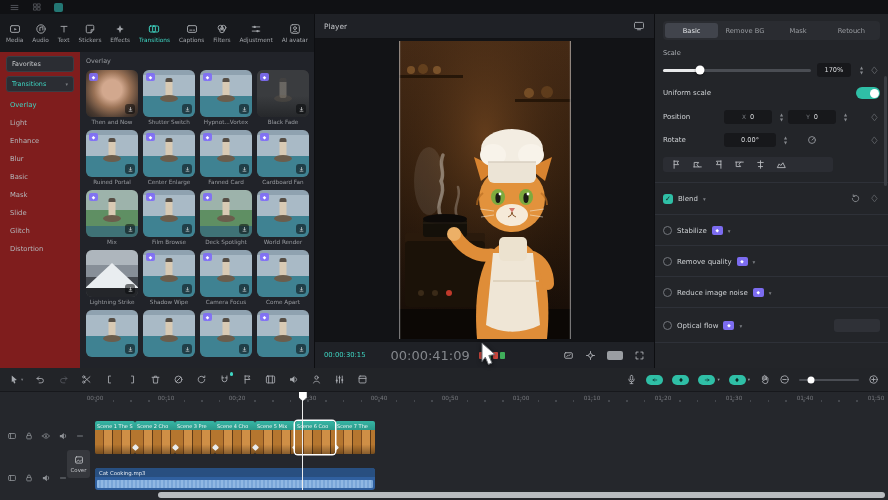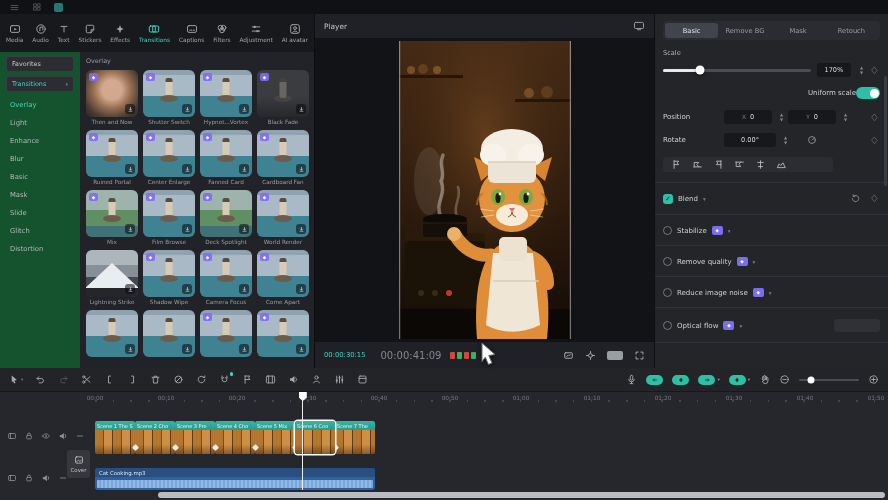--- a/index.html
+++ b/index.html
@@ -10,21 +10,21 @@
 
 #titlebar{position:absolute;top:0;left:0;right:0;height:14px;background:#101114;display:flex;align-items:center;gap:12px;padding:0 9px;color:#55585e}
 .tb-logo{width:9px;height:9px;border-radius:2px;background:#278a85;opacity:.85}
 
 #media-toolbar{position:absolute;top:14px;left:0;width:315px;height:38px;background:#17191d;display:flex;align-items:center;justify-content:space-between;padding:0 6px;border-right:1px solid #0d0e11}
 .mt-item{display:flex;flex-direction:column;align-items:center;gap:2px;color:#9ea1a6;cursor:pointer}
 .mt-label{font-size:5.8px;white-space:nowrap}
 .mt-item.active{color:#3fd6c3}
 
 #left-panel{position:absolute;top:52px;left:0;width:315px;height:316px;background:#212329;border-right:1px solid #0d0e11}
-#sidebar{position:absolute;top:0;left:0;width:80px;height:100%;background:#14532d}
+#sidebar{position:absolute;top:0;left:0;width:80px;height:100%;background:#7f1d1d}
 .side-box{margin:4px 6px 0;height:16px;background:#2b2d33;border:1px solid #3a3d44;border-radius:3px;display:flex;align-items:center;justify-content:space-between;padding:0 5px;font-size:6.4px;color:#c9cbce}
 .side-box.teal{color:#3fd6c3}
 .side-box .cr{color:#7a7d82;font-size:5px}
 #side-list{margin-top:4px}
 .side-item{height:18px;display:flex;align-items:center;padding-left:10px;font-size:6.8px;color:#b4b7bb}
 .side-item.active{color:#3fd6c3}
 #grid{position:absolute;top:0;left:80px;right:0;bottom:0;padding:4px 0 0 6px;overflow:hidden}
 #grid-header{font-size:6.4px;color:#989ba0;margin:1px 0 5px}
 #grid-items{display:flex;flex-wrap:wrap;column-gap:5px;row-gap:4px;width:230px}
 .g-item{width:52px}
@@ -43,21 +43,21 @@
 .pro-badge{position:absolute;top:3px;left:3px;width:9px;height:8px;border-radius:2px;background:rgba(126,108,247,.9);color:#fff;display:flex;align-items:center;justify-content:center;font-size:4.5px;z-index:2}
 .dl-badge{position:absolute;right:3px;bottom:3px;width:10px;height:10px;border-radius:3px;background:rgba(8,9,11,.55);color:#eceded;display:flex;align-items:center;justify-content:center;z-index:2}
 .g-label{margin-top:2px;font-size:5.7px;color:#989ba0;white-space:nowrap;overflow:hidden;text-overflow:ellipsis;text-align:center;height:7px}
 
 #player{position:absolute;top:14px;left:315px;width:340px;height:354px;background:#17181c;border-right:1px solid #0d0e11}
 #player-header{height:25px;display:flex;align-items:center;justify-content:space-between;padding:0 9px;font-size:7.4px;color:#c3c5c9;background:#1f2126;border-bottom:1px solid #111215}
 #stage{position:absolute;top:25px;left:0;right:0;bottom:27px;background:#121316;display:flex;align-items:center;justify-content:center}
 #video{width:172px;height:298px;position:relative}
 #player-bar{position:absolute;bottom:0;left:0;right:0;height:27px;display:flex;align-items:center;padding:0 9px;background:#1f2126;border-top:1px solid #111215}
 .tc-cur{color:#3fd6c3;font-size:6.8px}
-.tc-total{color:#84878c;font-size:10px;margin-left:15px}
+.tc-total{color:#84878c;font-size:13px;margin-left:25px}
 .mk-group{display:flex;gap:2px;margin-left:9px}
 .mk{width:5px;height:7px;border-radius:1px}
 .pb-right{margin-left:auto;display:flex;align-items:center;gap:11px;color:#b4b6ba}
 .q-pill{width:16px;height:9px;border-radius:2px;background:#9a9da2}
 #cursor{position:absolute;left:480px;top:342px;z-index:40;filter:drop-shadow(0 1px 2px rgba(0,0,0,.6))}
 
 #inspector{position:absolute;top:14px;left:655px;right:0;height:354px;background:#232529;font-size:7px}
 #insp-tabs{display:flex;gap:15px;padding:9px 10px 7px;font-size:7.2px;color:#9a9da2;border-bottom:1px solid #1a1b1f}
 .itab{position:relative;cursor:pointer}
 .itab.active{color:#3fd6c3}
@@ -629,21 +629,21 @@
           <span>▲</span>
           <span>▼</span>
         </span>
       <span class="ic rico dim" style="width:11px;height:11px">
           <svg viewBox="0 0 16 16" width="11" height="11" fill="none" stroke="currentColor" stroke-width="1.3" stroke-linecap="round" stroke-linejoin="round">
             <path d="M8 3.2l3.8 4.8L8 12.8 4.2 8z"></path>
           </svg>
         </span>
     </div>
 
-    <div class="row" style="margin:10px 8px 0;justify-content:flex-end">
+    <div class="row" style="margin:10px 8px 0;justify-content:space-between">
       <span class="sec-label">Uniform scale</span>
       <span class="toggle"></span>
     </div>
 
     <div class="row" style="margin:11px 8px 0;gap:5px">
       <span class="sec-label" style="width:56px">Position</span>
       <span class="posbox">
         <span class="ax">X</span>
           <span>0</span>
       </span>

